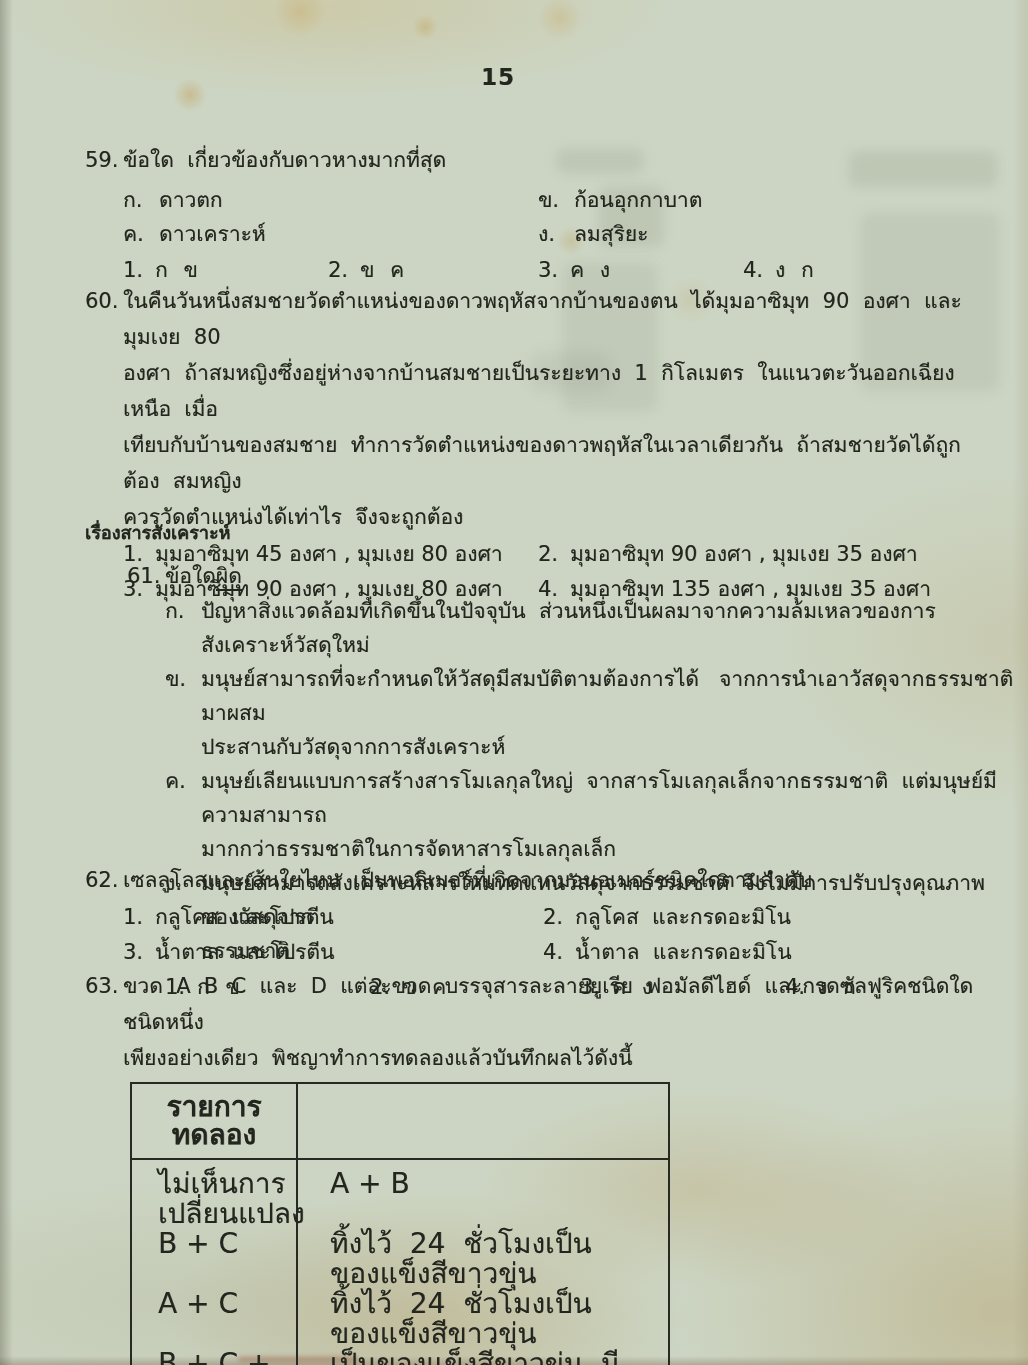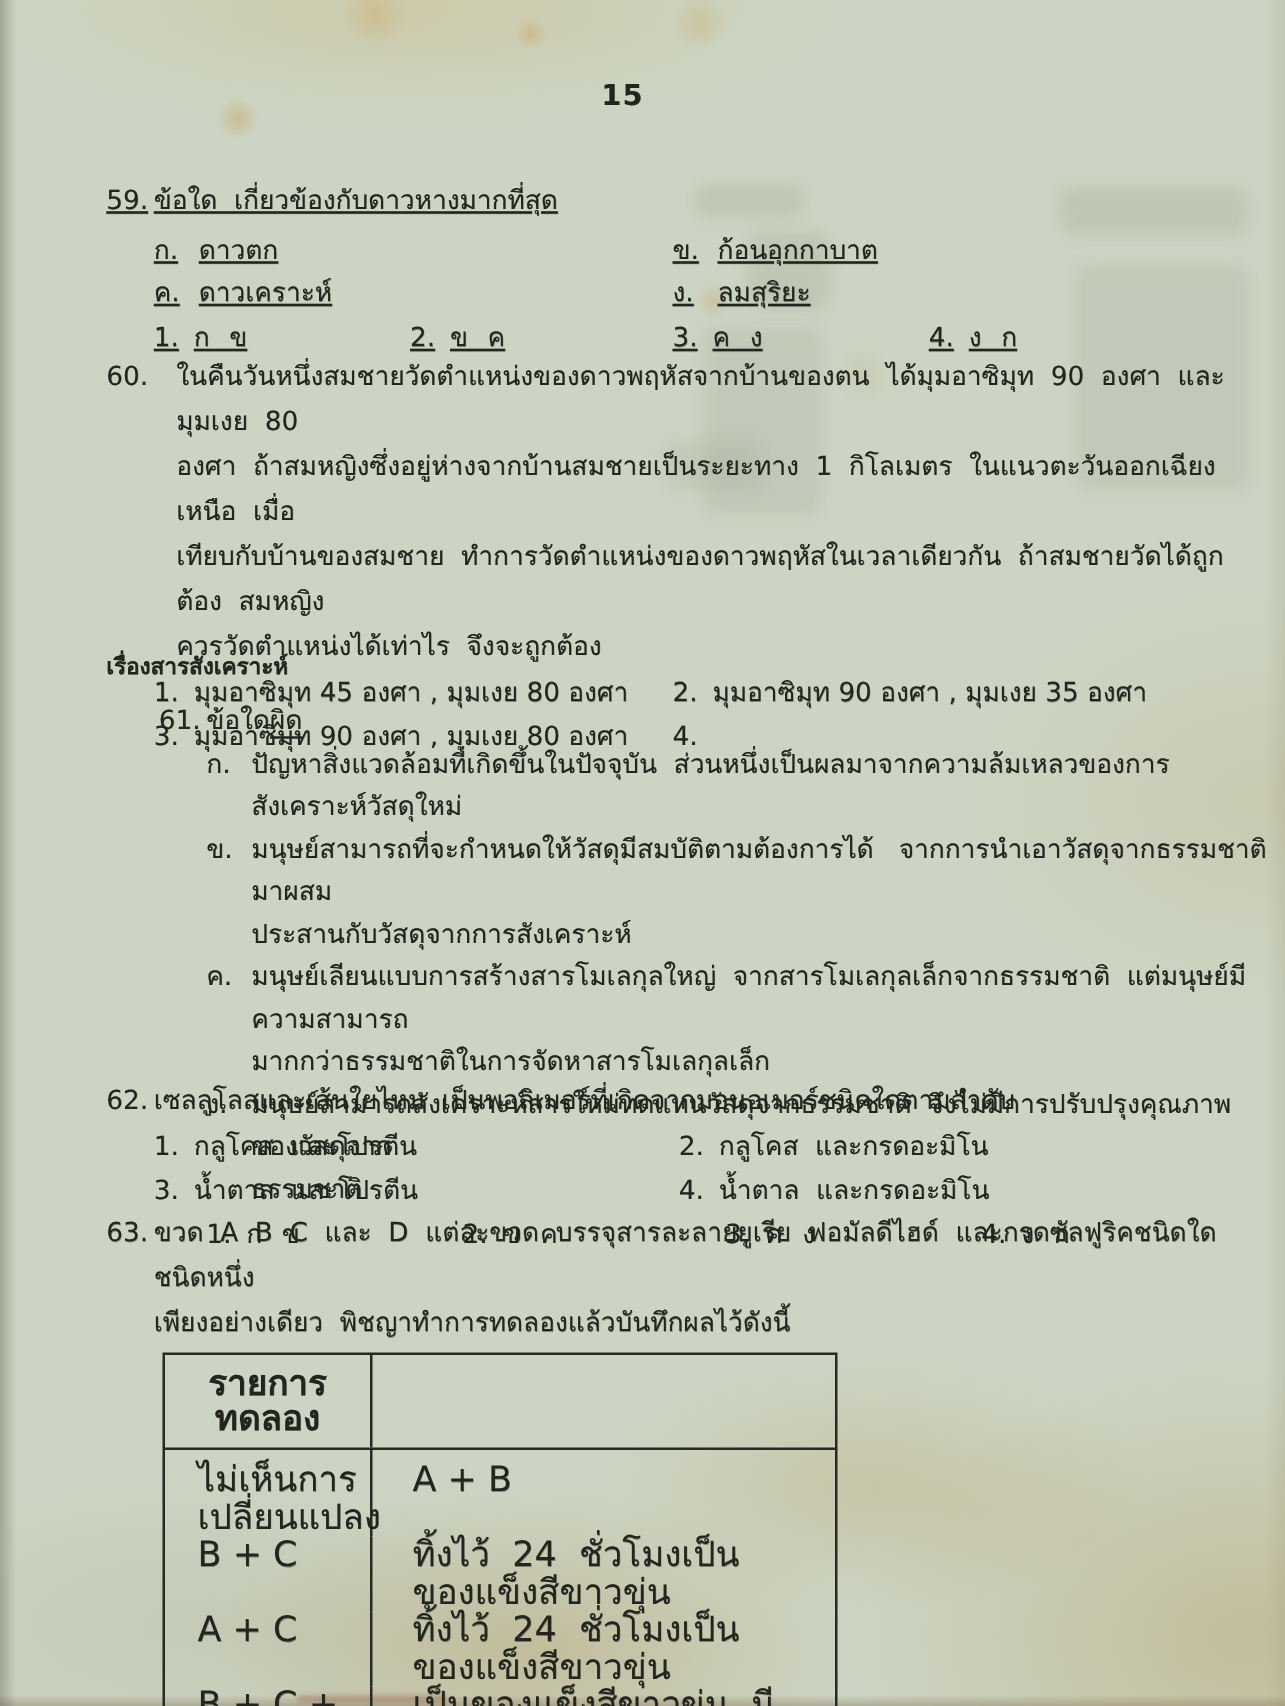--- a/index.html
+++ b/index.html
@@ -49,21 +49,21 @@
   .choices4{margin-left:38px;display:flex;line-height:34px;margin-top:2px;}
   .choices4 .c{display:flex;}
   .choices4 .c1{width:205px;}
   .choices4 .c2{width:210px;}
   .choices4 .c3{width:205px;}
   .choices4 .c4{flex:1;}
   .cnum{width:32px;flex:none;}
   .pair{word-spacing:9px;white-space:pre-wrap;}
 
   .para{margin-left:38px;line-height:36px;}
-  #q60 .para{margin-left:18px;}
+  #q60 .para{margin-left:0;}
   #q60 .qrow{align-items:flex-start;}
 
   .choices2col{margin-left:38px;display:grid;line-height:35px;margin-top:2px;}
   .choices2col .c{display:flex;}
   #q60 .choices2col{grid-template-columns:415px 1fr;}
   #q62 .choices2col{grid-template-columns:420px 1fr;}
 
   .section-title{position:absolute;left:85px;top:518px;font-weight:bold;font-size:18px;}
 
   .underline-word{border-bottom:2px solid currentColor;padding-bottom:1px;}
@@ -89,21 +89,21 @@
   <div class="smudge" style="left:556px;top:148px;width:88px;height:26px;"></div>
   <div class="smudge" style="left:598px;top:186px;width:66px;height:62px;"></div>
   <div class="smudge" style="left:562px;top:262px;width:96px;height:150px;background:rgba(98,108,88,.10);"></div>
   <div class="smudge" style="left:848px;top:150px;width:150px;height:38px;"></div>
   <div class="smudge" style="left:860px;top:212px;width:140px;height:180px;background:rgba(98,108,88,.10);"></div>
   <div class="smudge" style="left:530px;top:352px;width:80px;height:40px;background:rgba(98,108,88,.09);"></div>
   <div class="stain-line" style="left:238px;top:1356px;width:120px;height:6px;"></div>
 
   <div class="page-number">15</div>
 
-  <div class="block" id="q59" style="top:142px;text-decoration:underline;">
+  <div class="block" id="q59" style="top:142px;">
     <div class="qrow">
       <span class="qnum">59.</span>
       <span class="qtext">ข้อใด  เกี่ยวข้องกับดาวหางมากที่สุด</span>
     </div>
     <div class="opt2col">
       <div class="optcell">
         <span class="optlabel">ก.</span>
         <span class="line">ดาวตก</span>
       </div>
       <div class="optcell">
@@ -157,20 +157,21 @@
       <div class="c">
         <span class="cnum">2.</span>
         <span class="line">มุมอาซิมุท 90 องศา , มุมเงย 35 องศา</span>
       </div>
       <div class="c">
         <span class="cnum">3.</span>
         <span class="line">มุมอาซิมุท 90 องศา , มุมเงย 80 องศา</span>
       </div>
       <div class="c">
         <span class="cnum">4.</span>
+        <span class="line">มุมอาซิมุท 135 องศา , มุมเงย 35 องศา</span>
       </div>
     </div>
   </div>
 
   <div class="section-title">เรื่องสารสังเคราะห์</div>
 
   <div class="block" id="q61" style="top:558px;margin-left:42px;">
     <div class="qrow">
       <span class="qnum">61.</span>
       <span class="qtext"><span>ข้อใด</span><span class="underline-word">ผิด</span></span>

